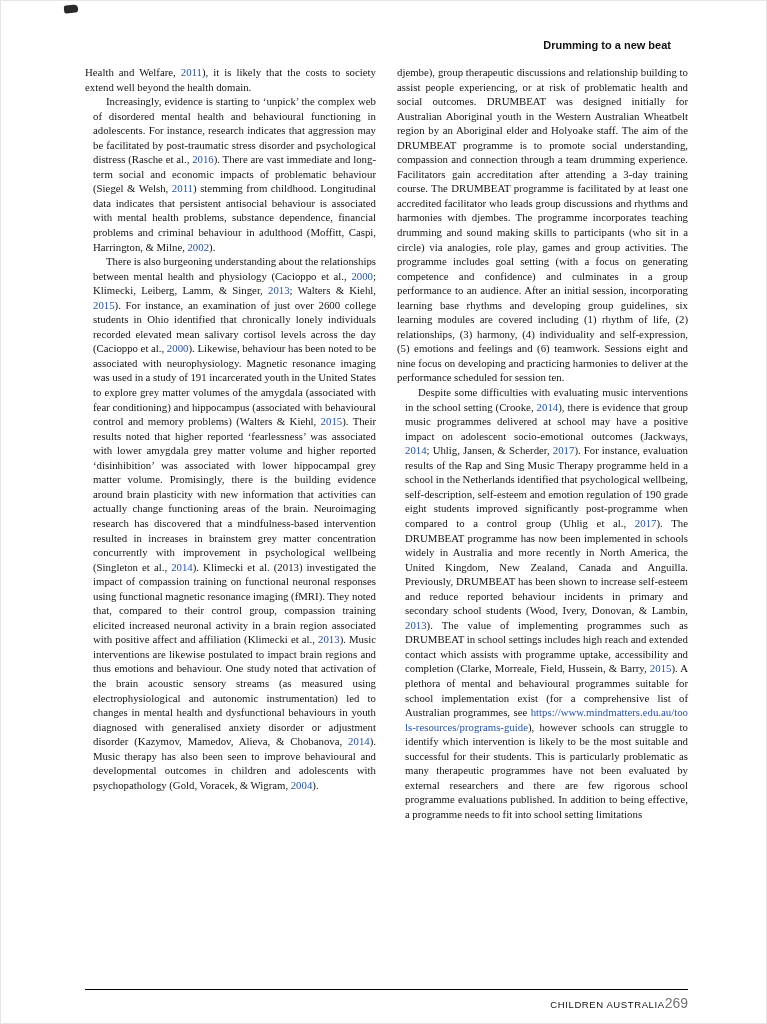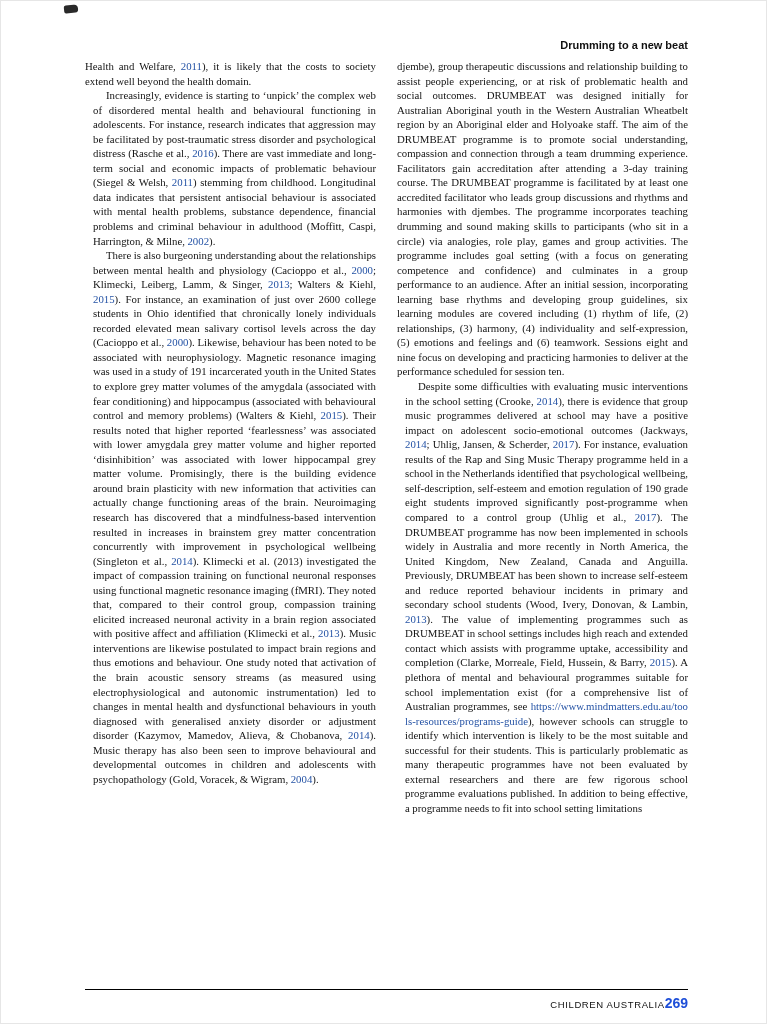--- a/index.html
+++ b/index.html
@@ -10,27 +10,27 @@
     box-shadow:inset 0 0 0 1px #e6e6e6;
     overflow:hidden;
     font-family:"Liberation Serif","DejaVu Serif",serif;
     color:#141414;
   }
   .scan-mark{
     position:absolute;top:5px;left:64px;width:14px;height:8px;
     background:#2a2a2a;border-radius:2px 4px 3px 2px;transform:rotate(-6deg);
   }
   .running-head{
-    position:absolute;top:39px;left:85px;width:603px;
+    position:absolute;top:39px;left:68px;width:603px;
     text-align:right;
     font-family:"Liberation Sans","DejaVu Sans",sans-serif;
     font-weight:bold;font-size:11px;color:#111;
   }
   .columns{
-    position:absolute;top:59px;left:85px;width:603px;
+    position:absolute;top:65px;left:85px;width:603px;
     display:flex;gap:21px;
   }
   .col{width:291px;}
   .para{
     margin:0;
     font-size:10.8px;line-height:14.55px;
     text-align:justify;
     hyphens:auto;-webkit-hyphens:auto;
     word-spacing:-0.2px;
   }
@@ -44,21 +44,21 @@
     border-top:1.3px solid #000;
     padding-top:5px;
     display:flex;justify-content:flex-end;align-items:baseline;
   }
   .journal-name{
     font-family:"Liberation Sans","DejaVu Sans",sans-serif;
     font-size:9.5px;letter-spacing:0.6px;color:#111;
   }
   .page-number{
     font-family:"Liberation Sans","DejaVu Sans",sans-serif;
-    font-weight:bold;font-size:14px;color:#1d4ed8;
+    font-weight:normal;font-size:14px;color:#737373;
   }
 </style>
 </head>
 <body>
 
 <div class="page">
 
   <div class="scan-mark"></div>
 
   <div class="running-head">Drumming to a new beat</div>

